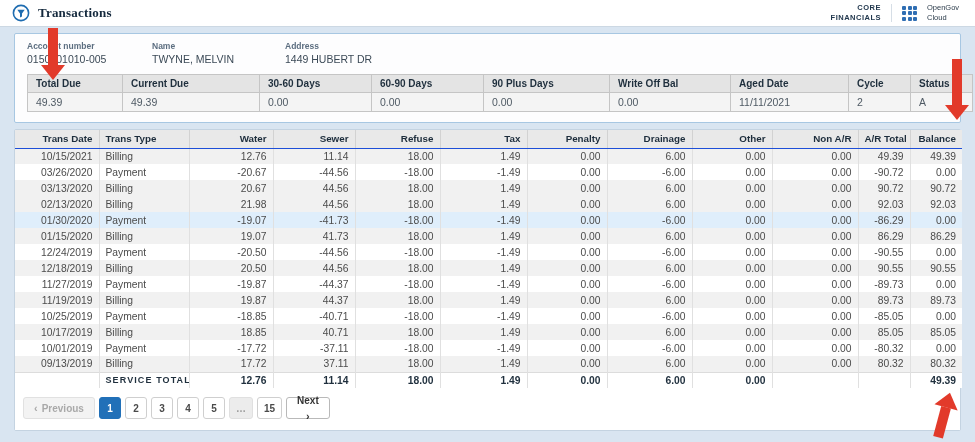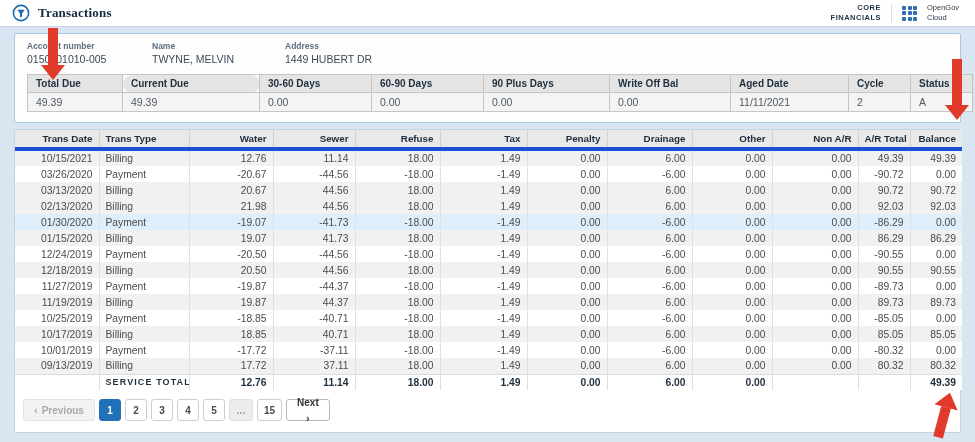--- a/index.html
+++ b/index.html
@@ -41,32 +41,32 @@
   .field-label { font-size:8.5px; font-weight:bold; color:#5c6e80; margin-bottom:2px; }
   .field-value { font-size:10.5px; color:#3c4a57; }
 
   .summary-table { width:100%; border-collapse:collapse; table-layout:fixed; margin-top:9px; }
   .summary-table th, .summary-table td {
     border:1px solid #c5c5c5; padding:3px 8px; text-align:left;
     white-space:nowrap; overflow:hidden;
   }
   .summary-table th { background:#e4e4e4; font-size:10px; color:#1f2f3d; height:17px; }
   .summary-table td { background:#f4f4f4; font-size:10.5px; color:#4f5a64; height:19px; font-weight:normal; }
-  .summary-table th:nth-child(1){ width:95px; }  .summary-table th:nth-child(2){ width:137px;border-radius:9px; }
+  .summary-table th:nth-child(1){ width:95px; }  .summary-table th:nth-child(2){ width:137px; }
   .summary-table th:nth-child(3){ width:112px; } .summary-table th:nth-child(4){ width:112px; }
   .summary-table th:nth-child(5){ width:126px; } .summary-table th:nth-child(6){ width:121px; }
   .summary-table th:nth-child(7){ width:118px; } .summary-table th:nth-child(8){ width:62px; }
   .summary-table th:nth-child(9){ width:62px; }
 
   
   .main-panel { margin-top:6px; border-color:#c4d3e1; }
   .tx-table { width:100%; border-collapse:collapse; table-layout:fixed; }
   .tx-table th {
     background:#e9e9e9; font-size:9.8px; color:#1d2d3c; font-weight:bold;
-    padding:3px 6px; border-right:1px solid #d2d2d2; border-bottom:4px solid #1d4ed8;
+    padding:3px 6px; border-right:1px solid #d2d2d2; border-bottom:1px solid #1d4ed8;
     text-align:right; white-space:nowrap; overflow:hidden; height:18px;
   }
   .tx-table th.al { text-align:left; }
   .tx-table td {
     font-size:10.3px; color:#4b4b4b; padding:2px 6px; height:16px;
     border-right:1px solid #e0e0e0; text-align:right; white-space:nowrap; overflow:hidden;
     background:#ffffff;
   }
   .tx-table td.al { text-align:left; }
   .tx-table th:last-child, .tx-table td:last-child { border-right:none; }

